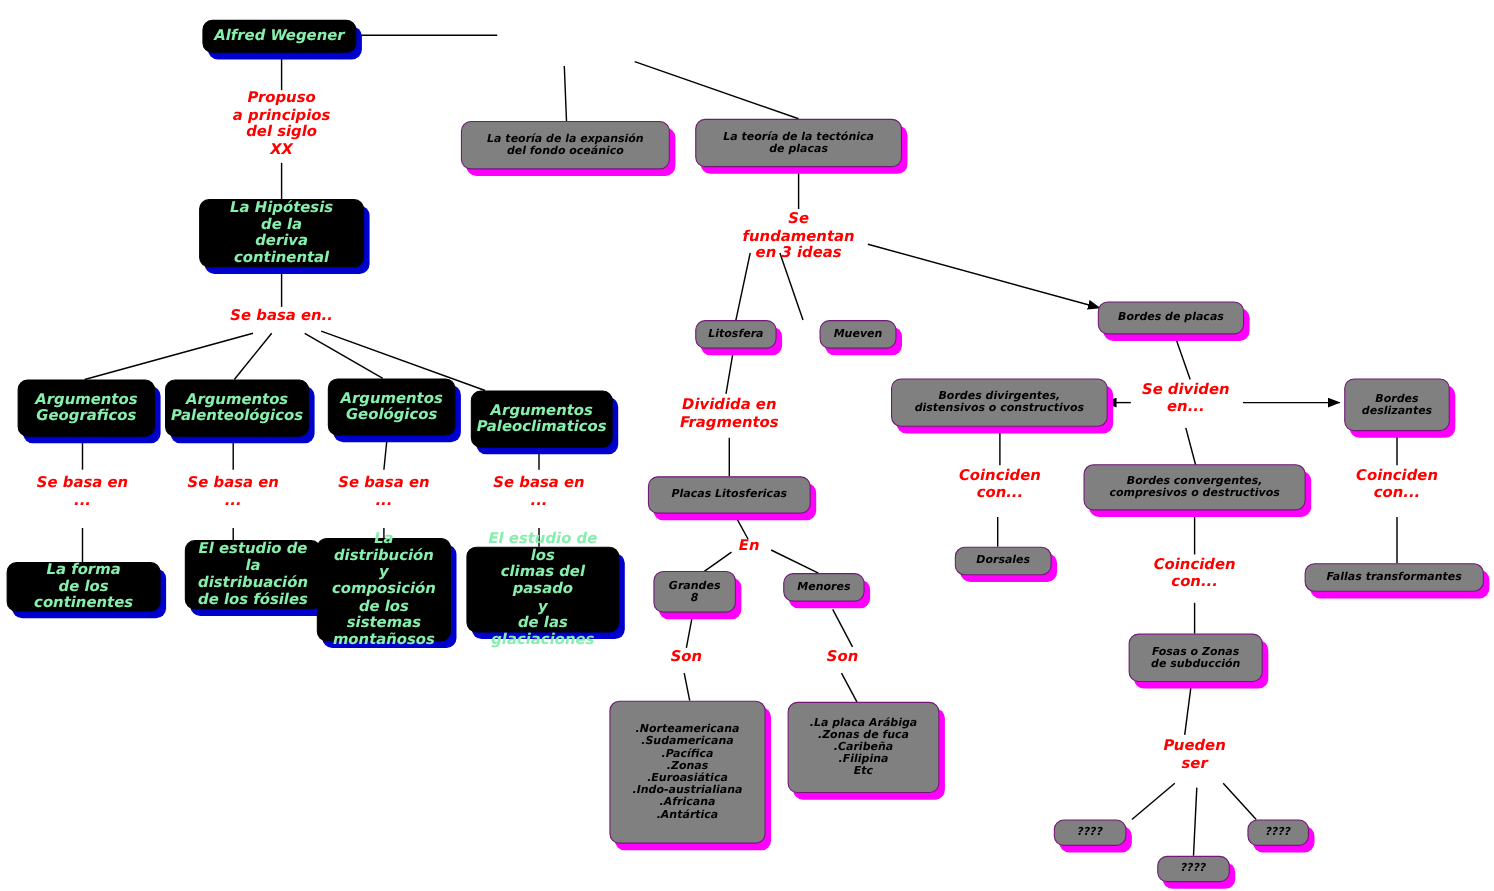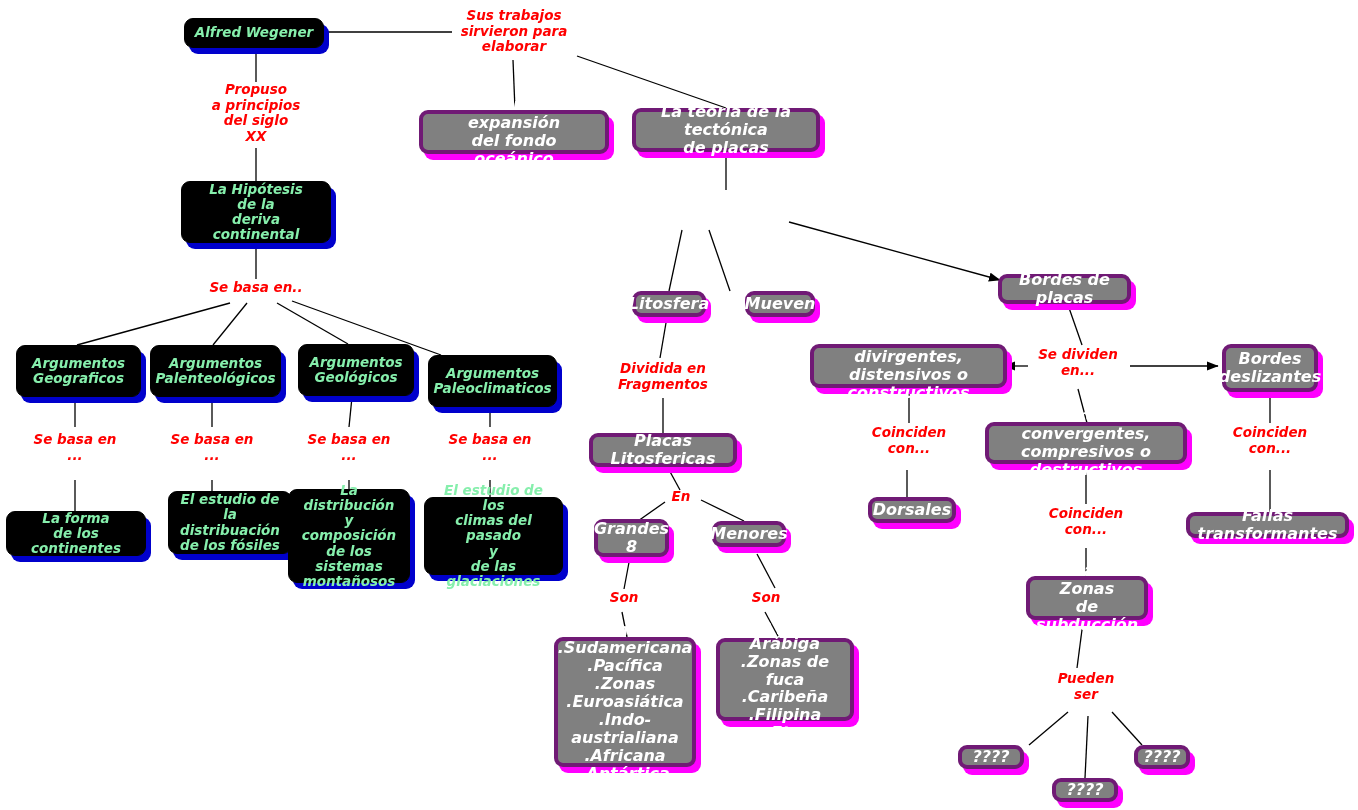--- a/index.html
+++ b/index.html
@@ -27,24 +27,24 @@
   .node.black{
     background:#000000;
     color:#86efac;
     border:1px solid #000000;
     box-shadow:5px 6px 0 0 #0000cc;
     font-size:13.5px;
   }
   
   .node.gray{
     background:#808080;
-    color:#ffffff;
-    border:4px solid #701a75;
+    color:#000000;
+    border:1px solid #701a75;
     box-shadow:5px 6px 0 0 #ff00ff;
-    font-size:16px;
+    font-size:10px;
   }
   
   .label{
     position:absolute;
     color:#ff0000;
     font-style:italic;
     font-weight:bold;
     font-size:13.5px;
     line-height:1.16;
     text-align:center;
@@ -217,34 +217,33 @@
 de subducción</div>
 
   <div class="node gray" style="left:958px;top:745px;width:66px;height:24px;">????</div>
   <div class="node gray" style="left:1052px;top:778px;width:66px;height:24px;">????</div>
   <div class="node gray" style="left:1134px;top:745px;width:56px;height:24px;">????</div>
 
   <div class="label" style="left:196px;top:82px;width:120px;">Propuso
 a principios
 del siglo
 XX</div>
-  <div class="label" style="left:452px;top:8px;width:124px;">Sus trabajos
-sirvieron para
-elaborar</div>
   <div class="label" style="left:196px;top:280px;width:120px;">Se basa en..</div>
 
   <div class="label" style="left:20px;top:432px;width:110px;">Se basa en
 ...</div>
   <div class="label" style="left:157px;top:432px;width:110px;">Se basa en
 ...</div>
   <div class="label" style="left:294px;top:432px;width:110px;">Se basa en
 ...</div>
   <div class="label" style="left:435px;top:432px;width:110px;">Se basa en
 ...</div>
 
+  <div class="label" style="left:664px;top:192px;width:124px;">Se fundamentan
+en 3 ideas</div>
   <div class="label" style="left:604px;top:361px;width:118px;">Dividida en
 Fragmentos</div>
   <div class="label" style="left:659px;top:489px;width:44px;">En</div>
   <div class="label" style="left:600px;top:590px;width:48px;">Son</div>
   <div class="label" style="left:742px;top:590px;width:48px;">Son</div>
 
   <div class="label" style="left:1026px;top:347px;width:104px;">Se dividen
 en...</div>
   <div class="label" style="left:857px;top:425px;width:104px;">Coinciden
 con...</div>

